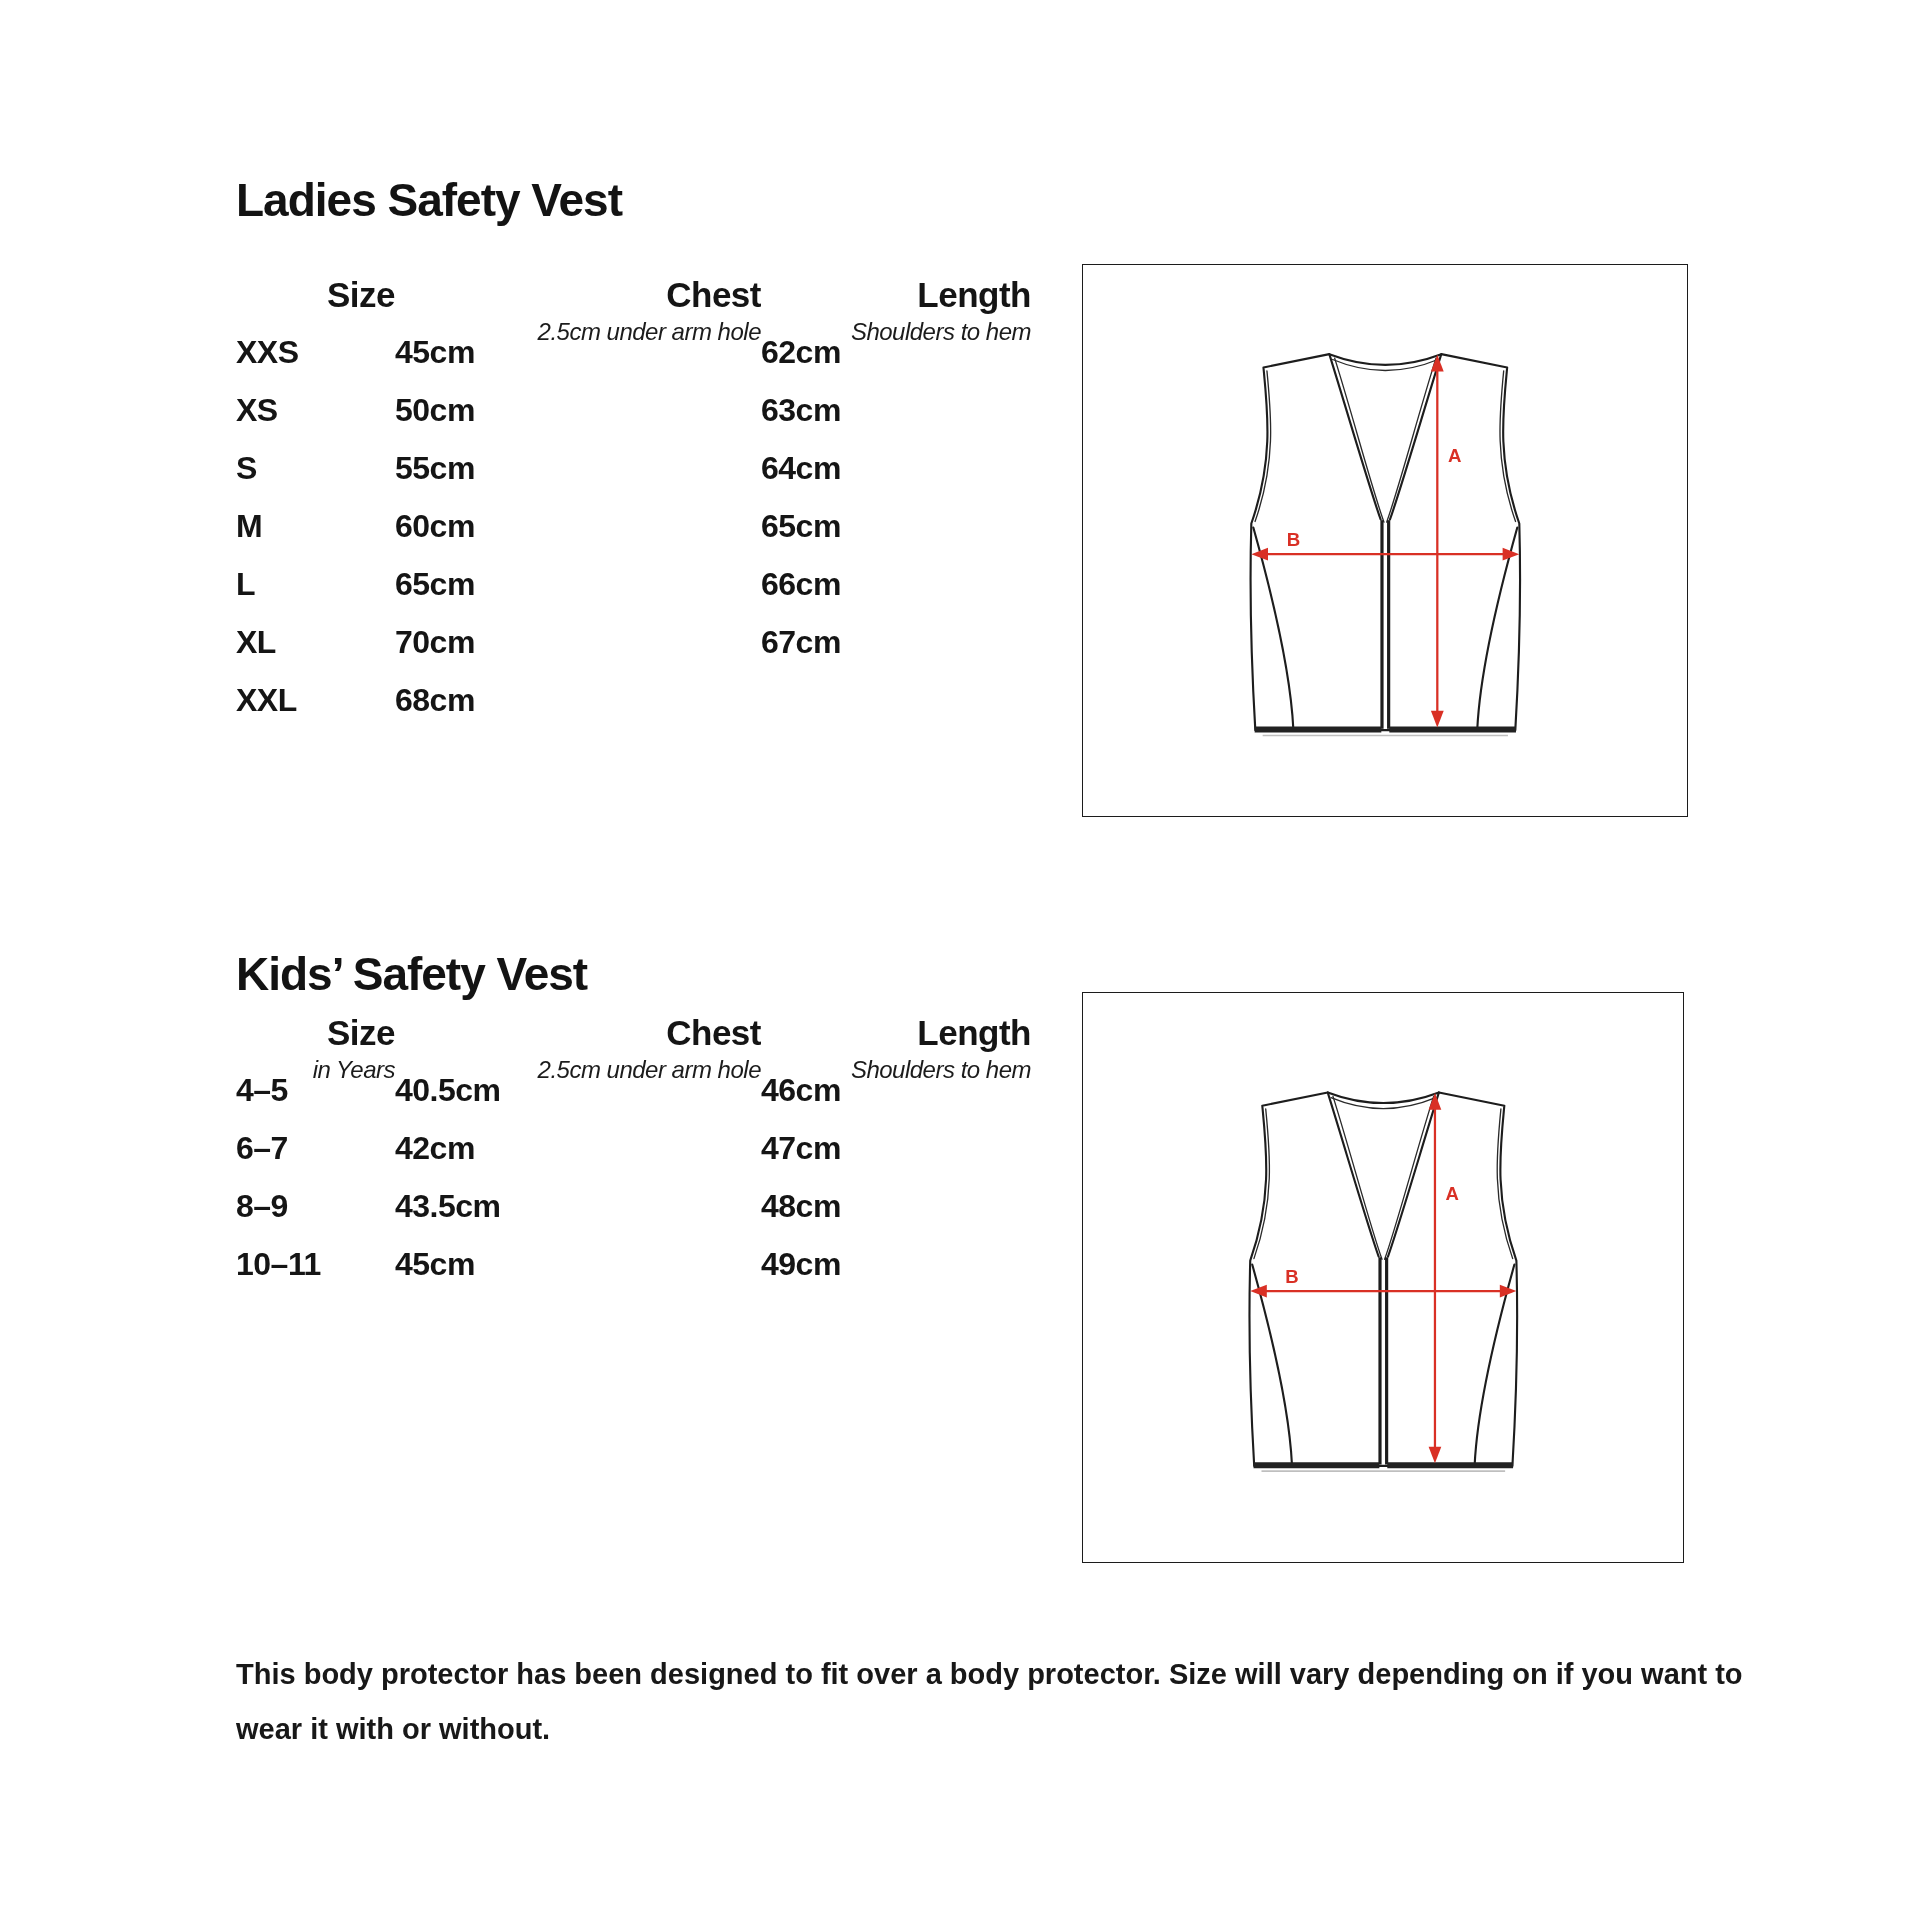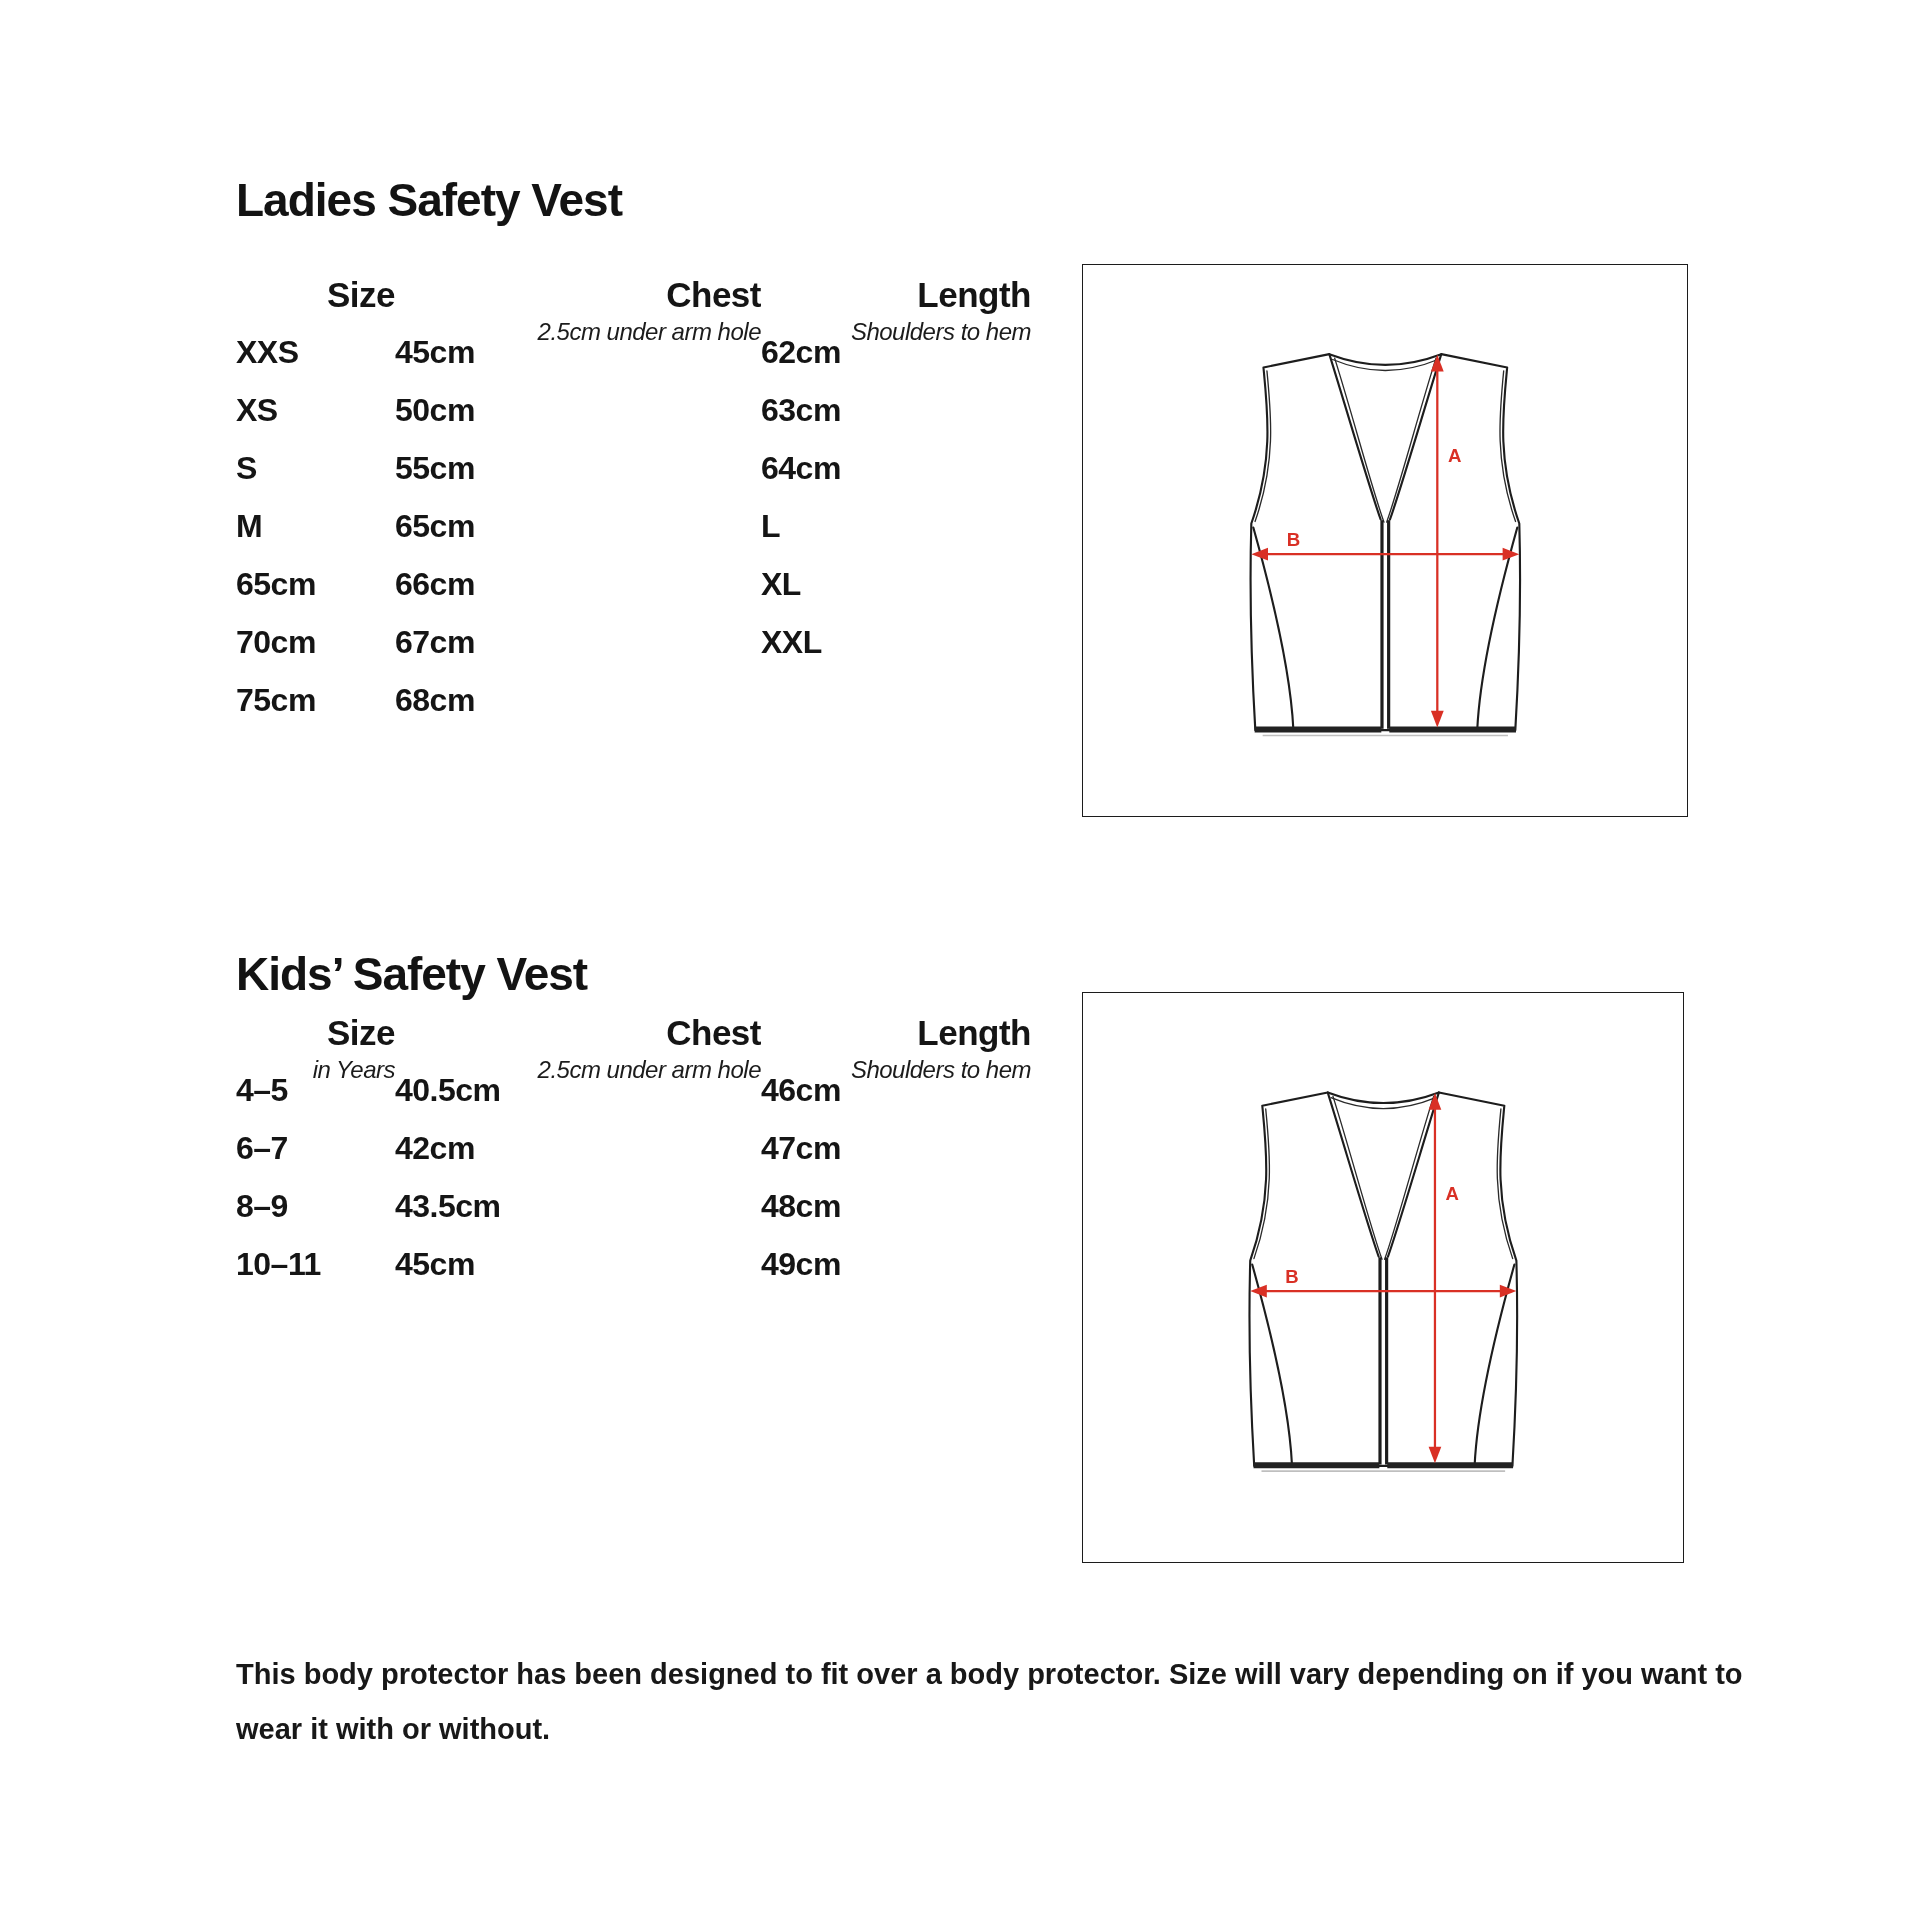--- a/index.html
+++ b/index.html
@@ -124,32 +124,32 @@
 
     <div class="cell">XS</div>
     <div class="cell">50cm</div>
     <div class="cell">63cm</div>
 
     <div class="cell">S</div>
     <div class="cell">55cm</div>
     <div class="cell">64cm</div>
 
     <div class="cell">M</div>
+    <div class="cell">60cm</div>
     <div class="cell">65cm</div>
 
     <div class="cell">L</div>
     <div class="cell">65cm</div>
     <div class="cell">66cm</div>
 
     <div class="cell">XL</div>
     <div class="cell">70cm</div>
     <div class="cell">67cm</div>
 
     <div class="cell">XXL</div>
-    <div class="cell">75cm</div>
     <div class="cell">68cm</div>
   </div>
 
   <div class="diagram-box" id="ladies-diagram">
     <svg viewBox="0 0 440 400" preserveAspectRatio="xMidYMid meet">
       <path class="vest-fill" d="M128.6,70 L178,60 Q220,76 262,60 L311.4,70
            C308,105 304,140 320.5,187
            C322,240 320,300 317.5,342
            L122.5,342
            C120,300 118,240 119.5,187

